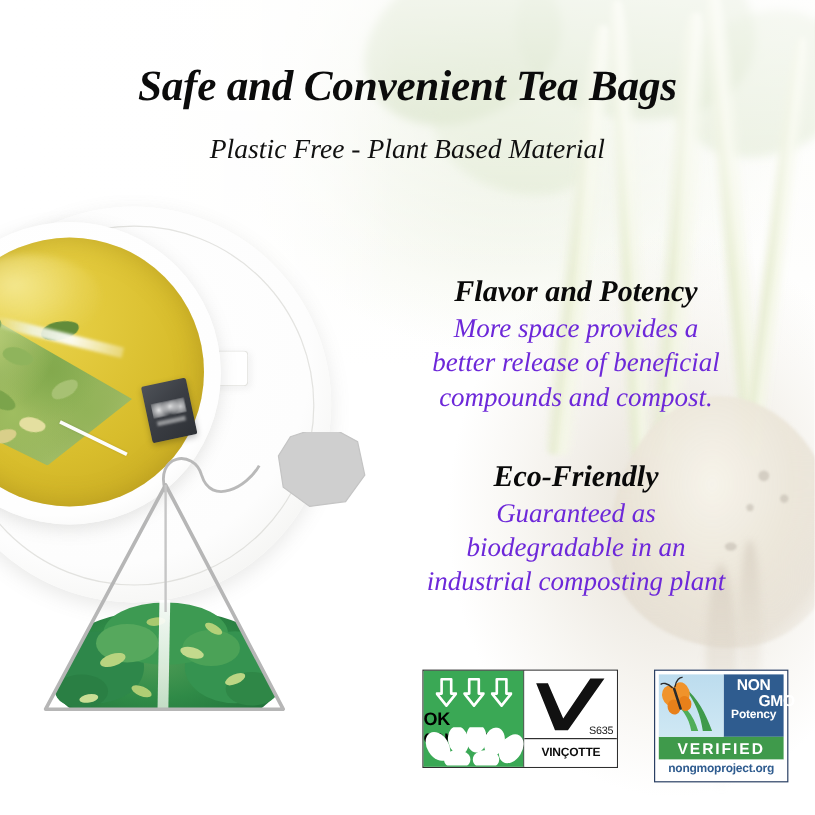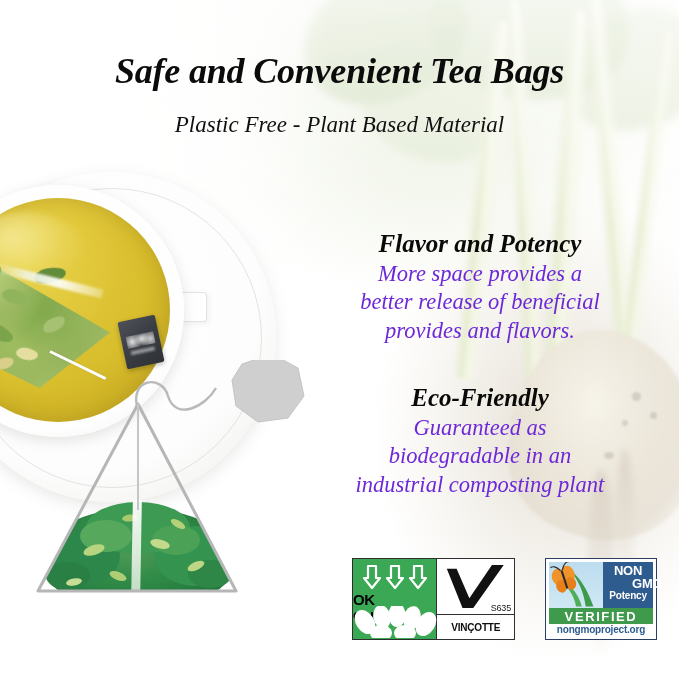--- a/index.html
+++ b/index.html
@@ -324,21 +324,21 @@
     font-family: "Liberation Sans", sans-serif;
     font-weight: bold;
     font-size: 10px;
     letter-spacing: -0.2px;
     color: #0d0d0d;
     background: #ffffff;
   }
   
   .nongmo {
     width: 112px;
-    height: 82px;
+    height: 94px;
     border: 1.5px solid #2a3f63;
     background: #ffffff;
     box-sizing: border-box;
     padding: 3px;
   }
   .ng-inner {
     width: 100%; height: 100%;
     display: flex;
     flex-direction: column;
   }
@@ -451,21 +451,21 @@
   <div class="title">Safe and Convenient Tea Bags</div>
   <div class="subtitle">
     <div>Plastic Free - Plant Based Material</div>
   </div>
 
   <div class="feature" id="feature-flavor">
     <div class="feature-head">Flavor and Potency</div>
     <div class="feature-body">
       <div>More space provides a</div>
       <div>better release of beneficial</div>
-      <div>provides and flavors.</div>
+      <div>compounds and compost.</div>
     </div>
   </div>
 
   <div class="feature" id="feature-eco">
     <div class="feature-head">Eco-Friendly</div>
     <div class="feature-body">
       <div>Guaranteed as</div>
       <div>biodegradable in an</div>
       <div>industrial composting plant</div>
     </div>

